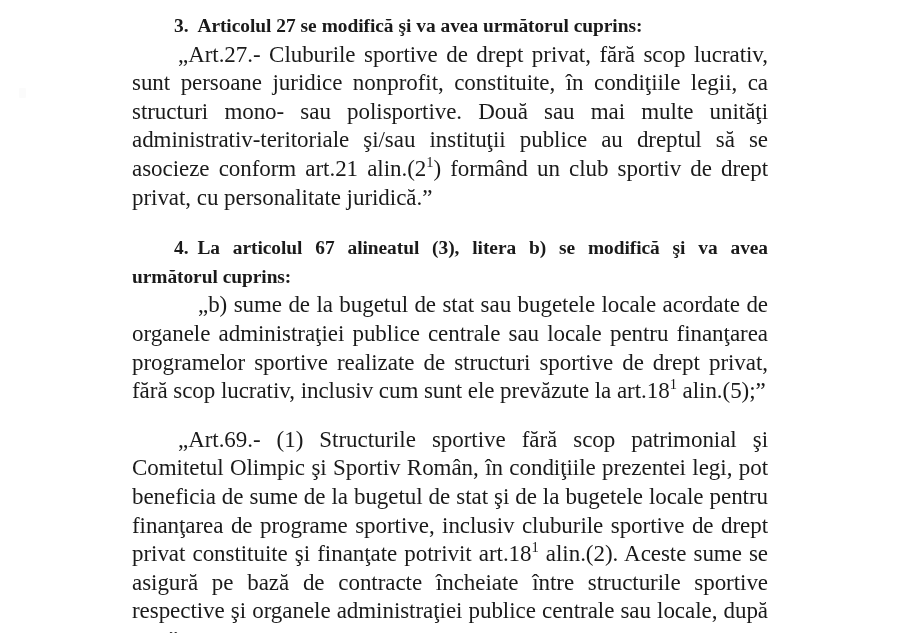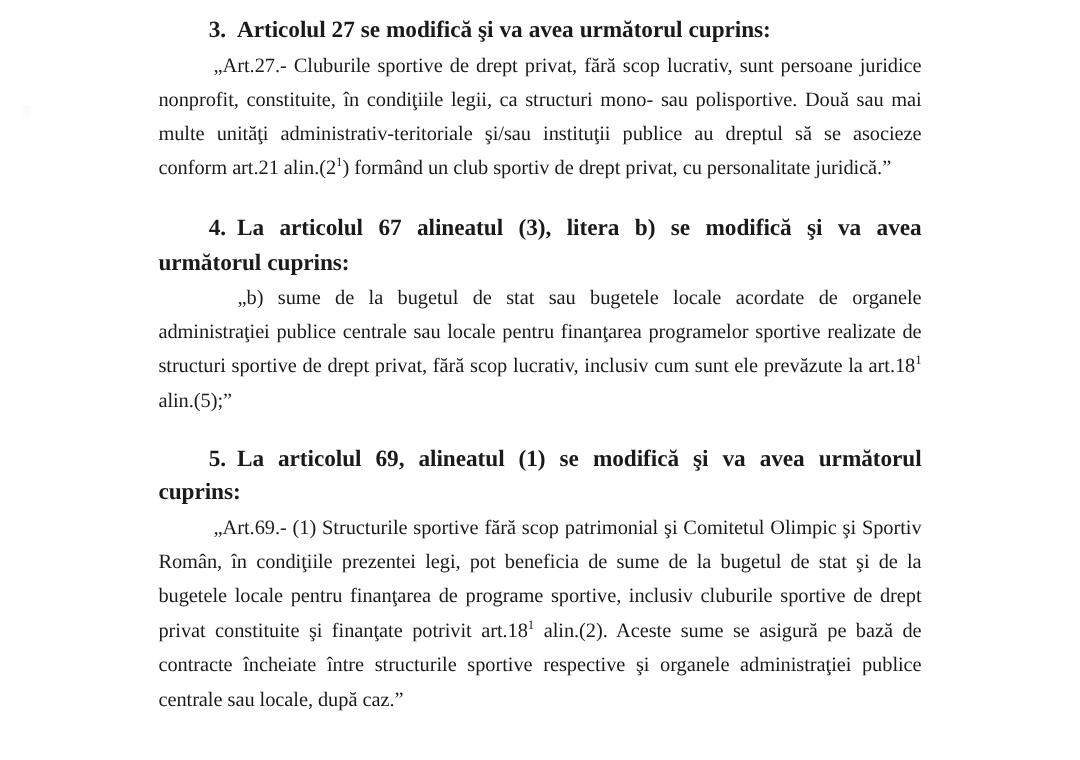--- a/index.html
+++ b/index.html
@@ -47,21 +47,21 @@
     text-indent: 42px;
     letter-spacing: -0.05px;
     word-spacing: 0.2px;
   }
 
   .article-heading .num {
     margin-right: 9px;
   }
 
   .article-text {
-    font-size: 17px;
+    font-size: 23px;
     line-height: 28.6px;
     text-align: justify;
     text-align-last: left;
     margin: 0;
     padding: 0;
     letter-spacing: -0.05px;
   }
 
   
   .indent-a { text-indent: 46px; }
@@ -107,20 +107,17 @@
     <div class="article-block">
       <p class="article-heading">
         <span class="num">4.</span><span>La articolul 67 alineatul (3), litera b) se modifică şi va avea următorul cuprins:</span>
       </p>
       <p class="article-text indent-b"><span>„b) sume de la bugetul de stat sau bugetele locale acordate de organele administraţiei publice centrale sau locale pentru finanţarea programelor sportive realizate de structuri sportive de drept privat, fără scop lucrativ, inclusiv cum sunt ele prevăzute la art.18</span><sup>1</sup><span> alin.(5);”</span></p>
     </div>
 
     <div class="gap-block-b"></div>
 
     <div class="article-block">
-      <p class="article-heading">
-        <span class="num">5.</span><span>La articolul 69, alineatul (1) se modifică şi va avea următorul cuprins:</span>
-      </p>
       <p class="article-text indent-a"><span>„Art.69.- (1) Structurile sportive fără scop patrimonial şi Comitetul Olimpic şi Sportiv Român, în condiţiile prezentei legi, pot beneficia de sume de la bugetul de stat şi de la bugetele locale pentru finanţarea de programe sportive, inclusiv cluburile sportive de drept privat constituite şi finanţate potrivit art.18</span><sup>1</sup><span> alin.(2). Aceste sume se asigură pe bază de contracte încheiate între structurile sportive respective şi organele administraţiei publice centrale sau locale, după caz.”</span></p>
     </div>
 
   </div>
 </div>
 
 </body></html>

